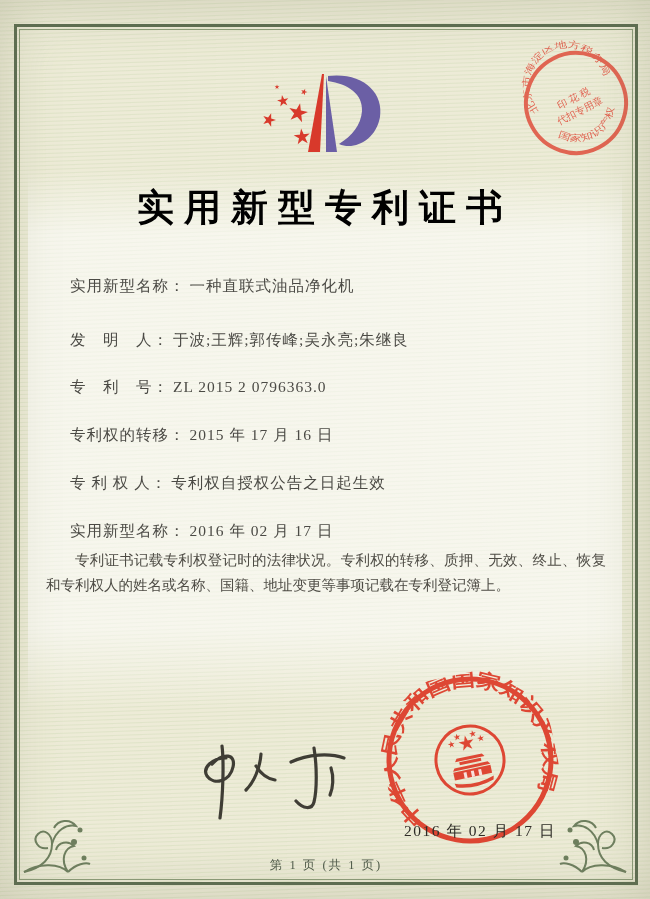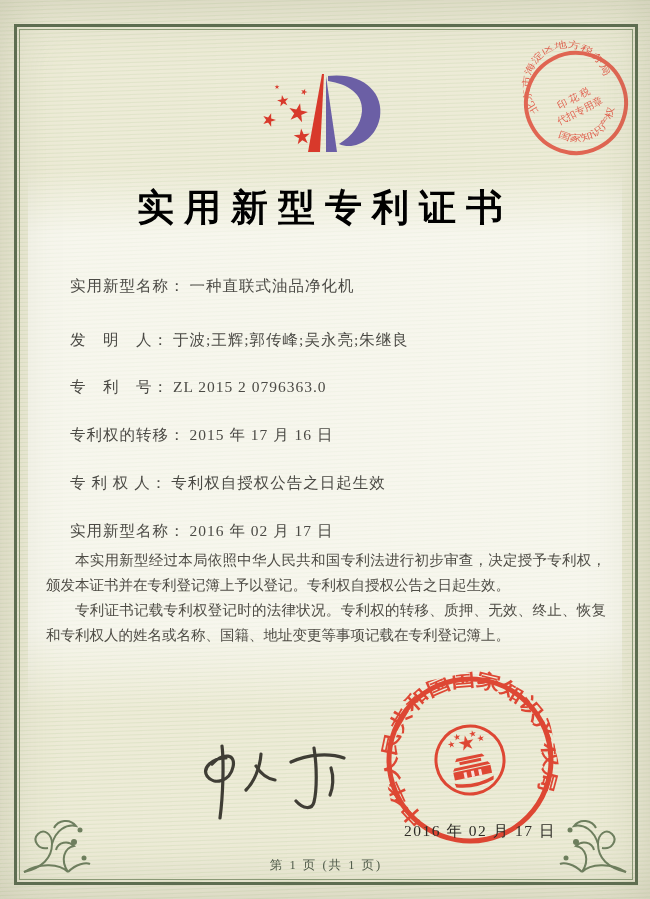--- a/index.html
+++ b/index.html
@@ -97,21 +97,20 @@
   <div class="fields">
     <div class="frow r0"><span class="lbl">实用新型名称：</span><span>一种直联式油品净化机</span></div>
     <div class="frow r1"><span class="lbl">发　明　人：</span><span>于波;王辉;郭传峰;吴永亮;朱继良</span></div>
     <div class="frow r2"><span class="lbl">专　利　号：</span><span>ZL 2015 2 0796363.0</span></div>
     <div class="frow r3"><span class="lbl">专利权的转移：</span><span>2015 年 17 月 16 日</span></div>
     <div class="frow r4"><span class="lbl">专 利 权 人：</span><span>专利权自授权公告之日起生效</span></div>
     <div class="frow r5"><span class="lbl">实用新型名称：</span><span>2016 年 02 月 17 日</span></div>
   </div>
 
   <div class="paras">
-    <p>本实用新型经过本局依照中华人民共和国专利法进行初步审查，决定授予专利权，颁发本证书并在专利登记簿上予以登记。专利权自授权公告之日起生效。</p>
     <p>专利证书记载专利权登记时的法律状况。专利权的转移、质押、无效、终止、恢复和专利权人的姓名或名称、国籍、地址变更等事项记载在专利登记簿上。</p>
   </div>
 
   <svg class="seal" viewBox="-86 -86 172 172">
     <defs>
       <path id="sealArc" d="M -56.7,47.6 A 74 74 0 1 1 56.7,47.6" fill="none"></path>
     </defs>
     <circle r="81" fill="none" stroke="#dd3a27" stroke-width="5"></circle>
     <text font-size="19" fill="#dd3a27" font-weight="bold" font-family="'Liberation Serif',serif">
       <textPath href="#sealArc" startOffset="0" textLength="330" lengthAdjust="spacingAndGlyphs">中华人民共和国国家知识产权局</textPath>

